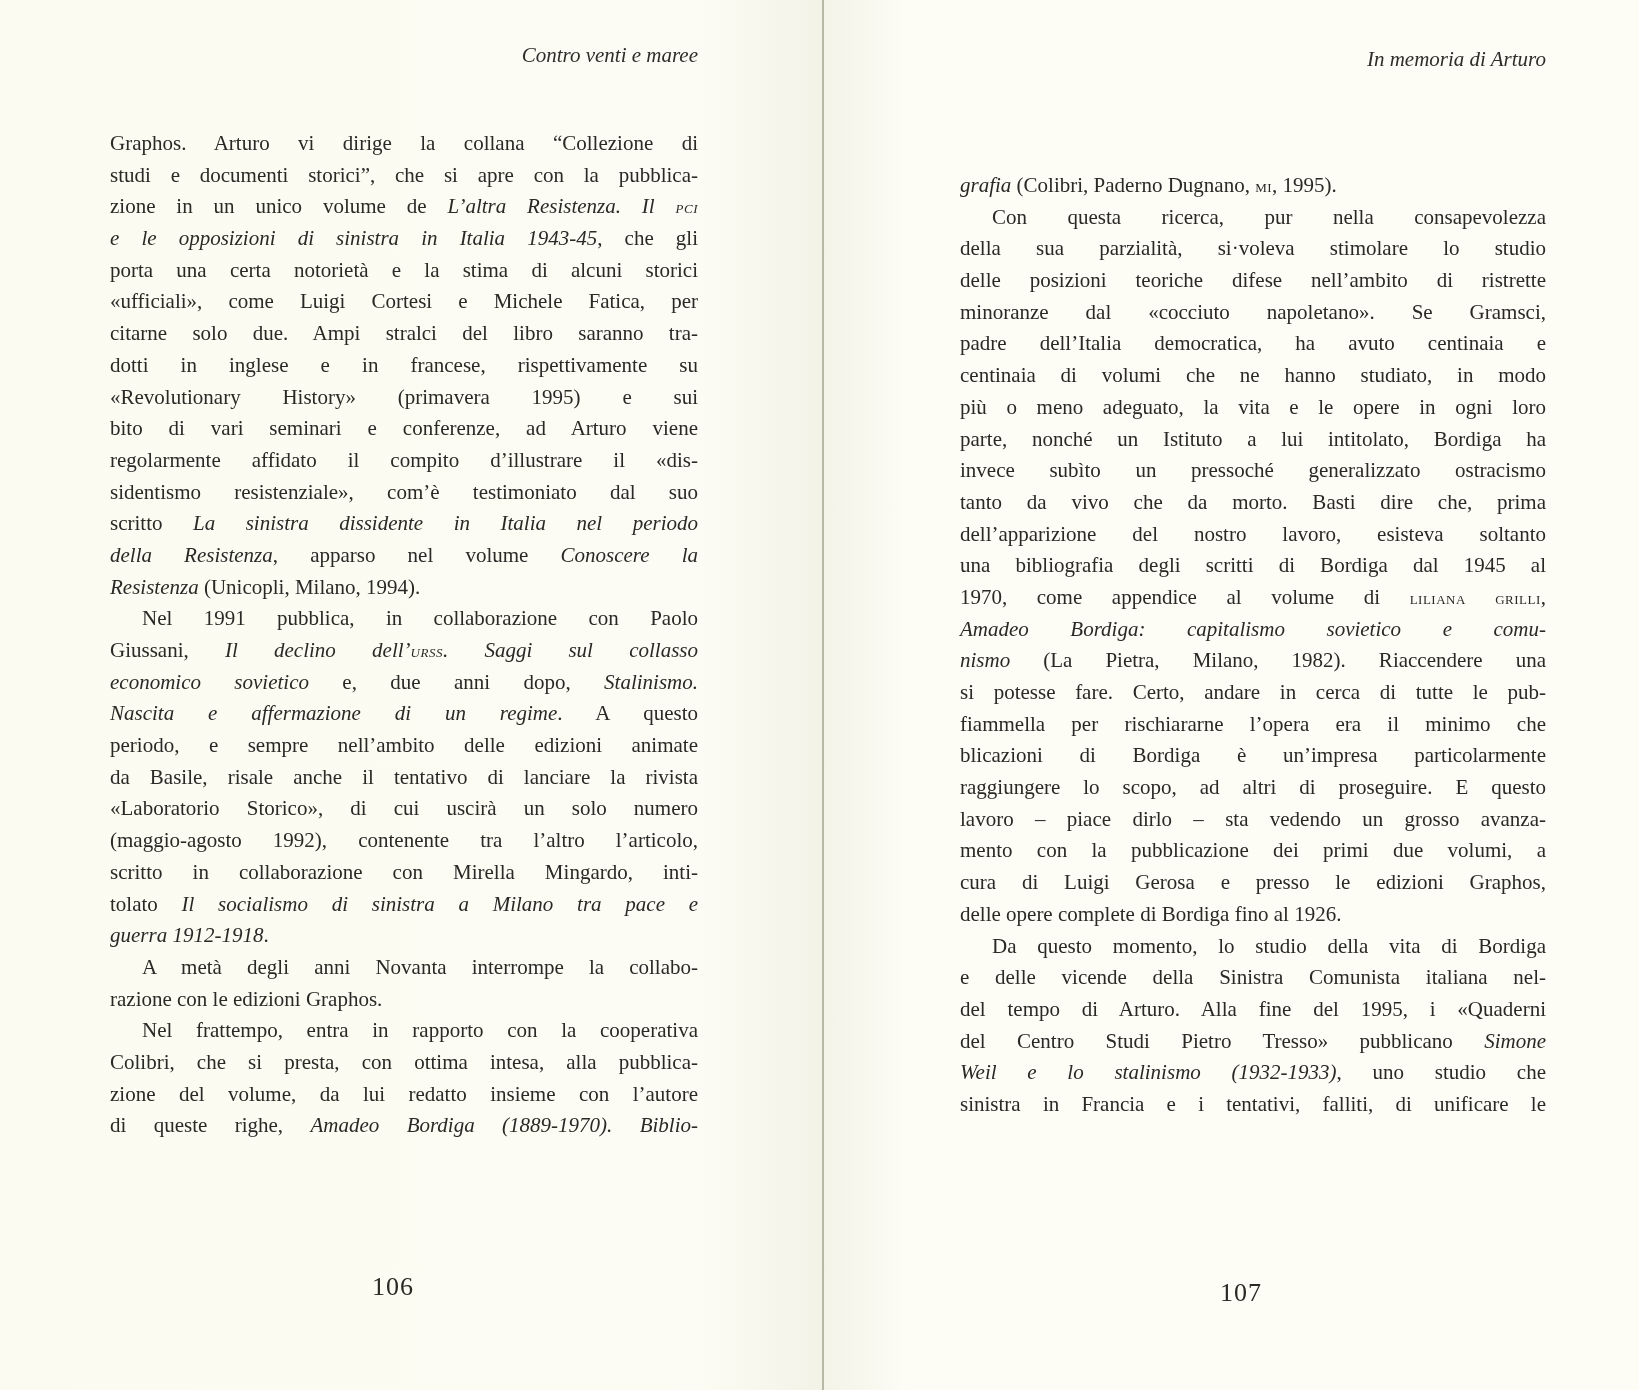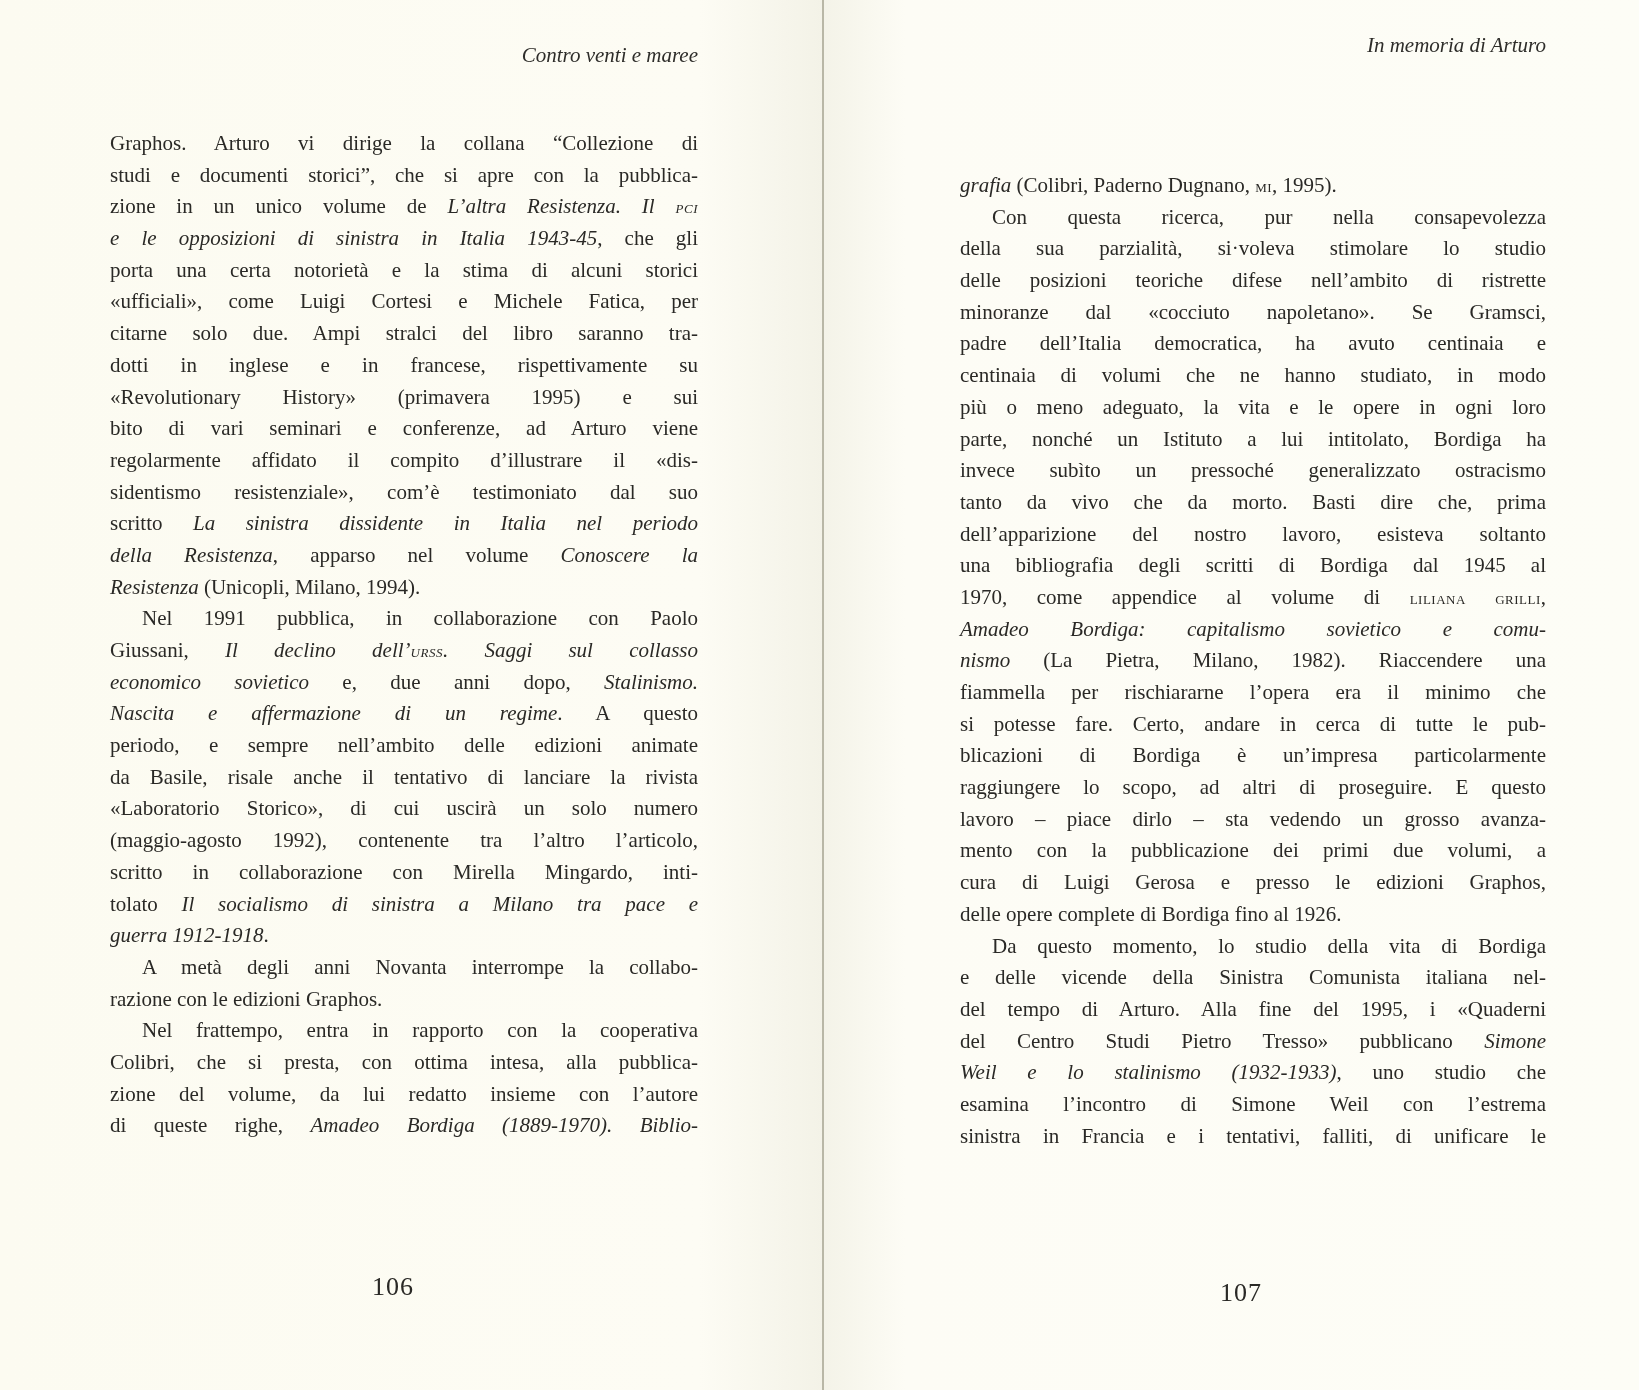--- a/index.html
+++ b/index.html
@@ -21,21 +21,21 @@
     background:linear-gradient(to right,#f4f3e8 0%,#fdfcf5 10%,#fdfdf6 100%); }
   .gutter {
     position:absolute; left:822px; top:0; width:2px; height:1390px;
     background:#b9b7a6;
   }
   .running-head {
     position:absolute; font-style:italic; font-size:21px;
     text-align:right; color:#2e2d2a; white-space:nowrap;
   }
   .left-head { left:110px; width:588px; top:43px; }
-  .right-head { left:960px; width:586px; top:33px; }
+  .right-head { left:960px; width:586px; top:47px; }
   .body {
     position:absolute; font-size:21px; line-height:31.7px;
   }
   .left-body { left:110px; width:588px; top:128px; }
   .right-body { left:960px; width:586px; top:134px;margin-top:36px; }
   .line {
     display:block; white-space:nowrap;
     text-align:justify; text-align-last:justify;
     height:31.7px; overflow:visible;
   }
@@ -105,32 +105,31 @@
       <span class="line"><span>centinaia di volumi che ne hanno studiato, in modo</span></span>
       <span class="line"><span>più o meno adeguato, la vita e le opere in ogni loro</span></span>
       <span class="line"><span>parte, nonché un Istituto a lui intitolato, Bordiga ha</span></span>
       <span class="line"><span>invece subìto un pressoché generalizzato ostracismo</span></span>
       <span class="line"><span>tanto da vivo che da morto. Basti dire che, prima</span></span>
       <span class="line"><span>dell’apparizione del nostro lavoro, esisteva soltanto</span></span>
       <span class="line"><span>una bibliografia degli scritti di Bordiga dal 1945 al</span></span>
       <span class="line"><span>1970, come appendice al volume di </span><span class="sc">liliana grilli</span><span>,</span></span>
       <span class="line"><i>Amadeo Bordiga: capitalismo sovietico e comu-</i></span>
       <span class="line"><i>nismo</i><span> (La Pietra, Milano, 1982). Riaccendere una</span></span>
+      <span class="line"><span>si potesse fare. Certo, andare in cerca di tutte le pub-</span></span>
       <span class="line"><span>fiammella per rischiararne l’opera era il minimo che</span></span>
-      <span class="line"><span>si potesse fare. Certo, andare in cerca di tutte le pub-</span></span>
       <span class="line"><span>blicazioni di Bordiga è un’impresa particolarmente</span></span>
       <span class="line"><span>raggiungere lo scopo, ad altri di proseguire. E questo</span></span>
       <span class="line"><span>lavoro – piace dirlo – sta vedendo un grosso avanza-</span></span>
       <span class="line"><span>mento con la pubblicazione dei primi due volumi, a</span></span>
       <span class="line"><span>cura di Luigi Gerosa e presso le edizioni Graphos,</span></span>
       <span class="line last"><span>delle opere complete di Bordiga fino al 1926.</span></span>
       <span class="line indent"><span>Da questo momento, lo studio della vita di Bordiga</span></span>
       <span class="line"><span>e delle vicende della Sinistra Comunista italiana nel-</span></span>
       <span class="line"><span>del tempo di Arturo. Alla fine del 1995, i «Quaderni</span></span>
       <span class="line"><span>del Centro Studi Pietro Tresso» pubblicano </span><i>Simone</i></span>
       <span class="line"><i>Weil e lo stalinismo (1932-1933)</i><span>, uno studio che</span></span>
-      <span class="line"><span>esamina l’incontro di Simone Weil con l’estrema</span></span>
       <span class="line"><span>sinistra in Francia e i tentativi, falliti, di unificare le</span></span>
     </div>
 
   <div class="pagenum pn-left">106</div>
   <div class="pagenum pn-right">107</div>
 </div>
 
 </body></html>

